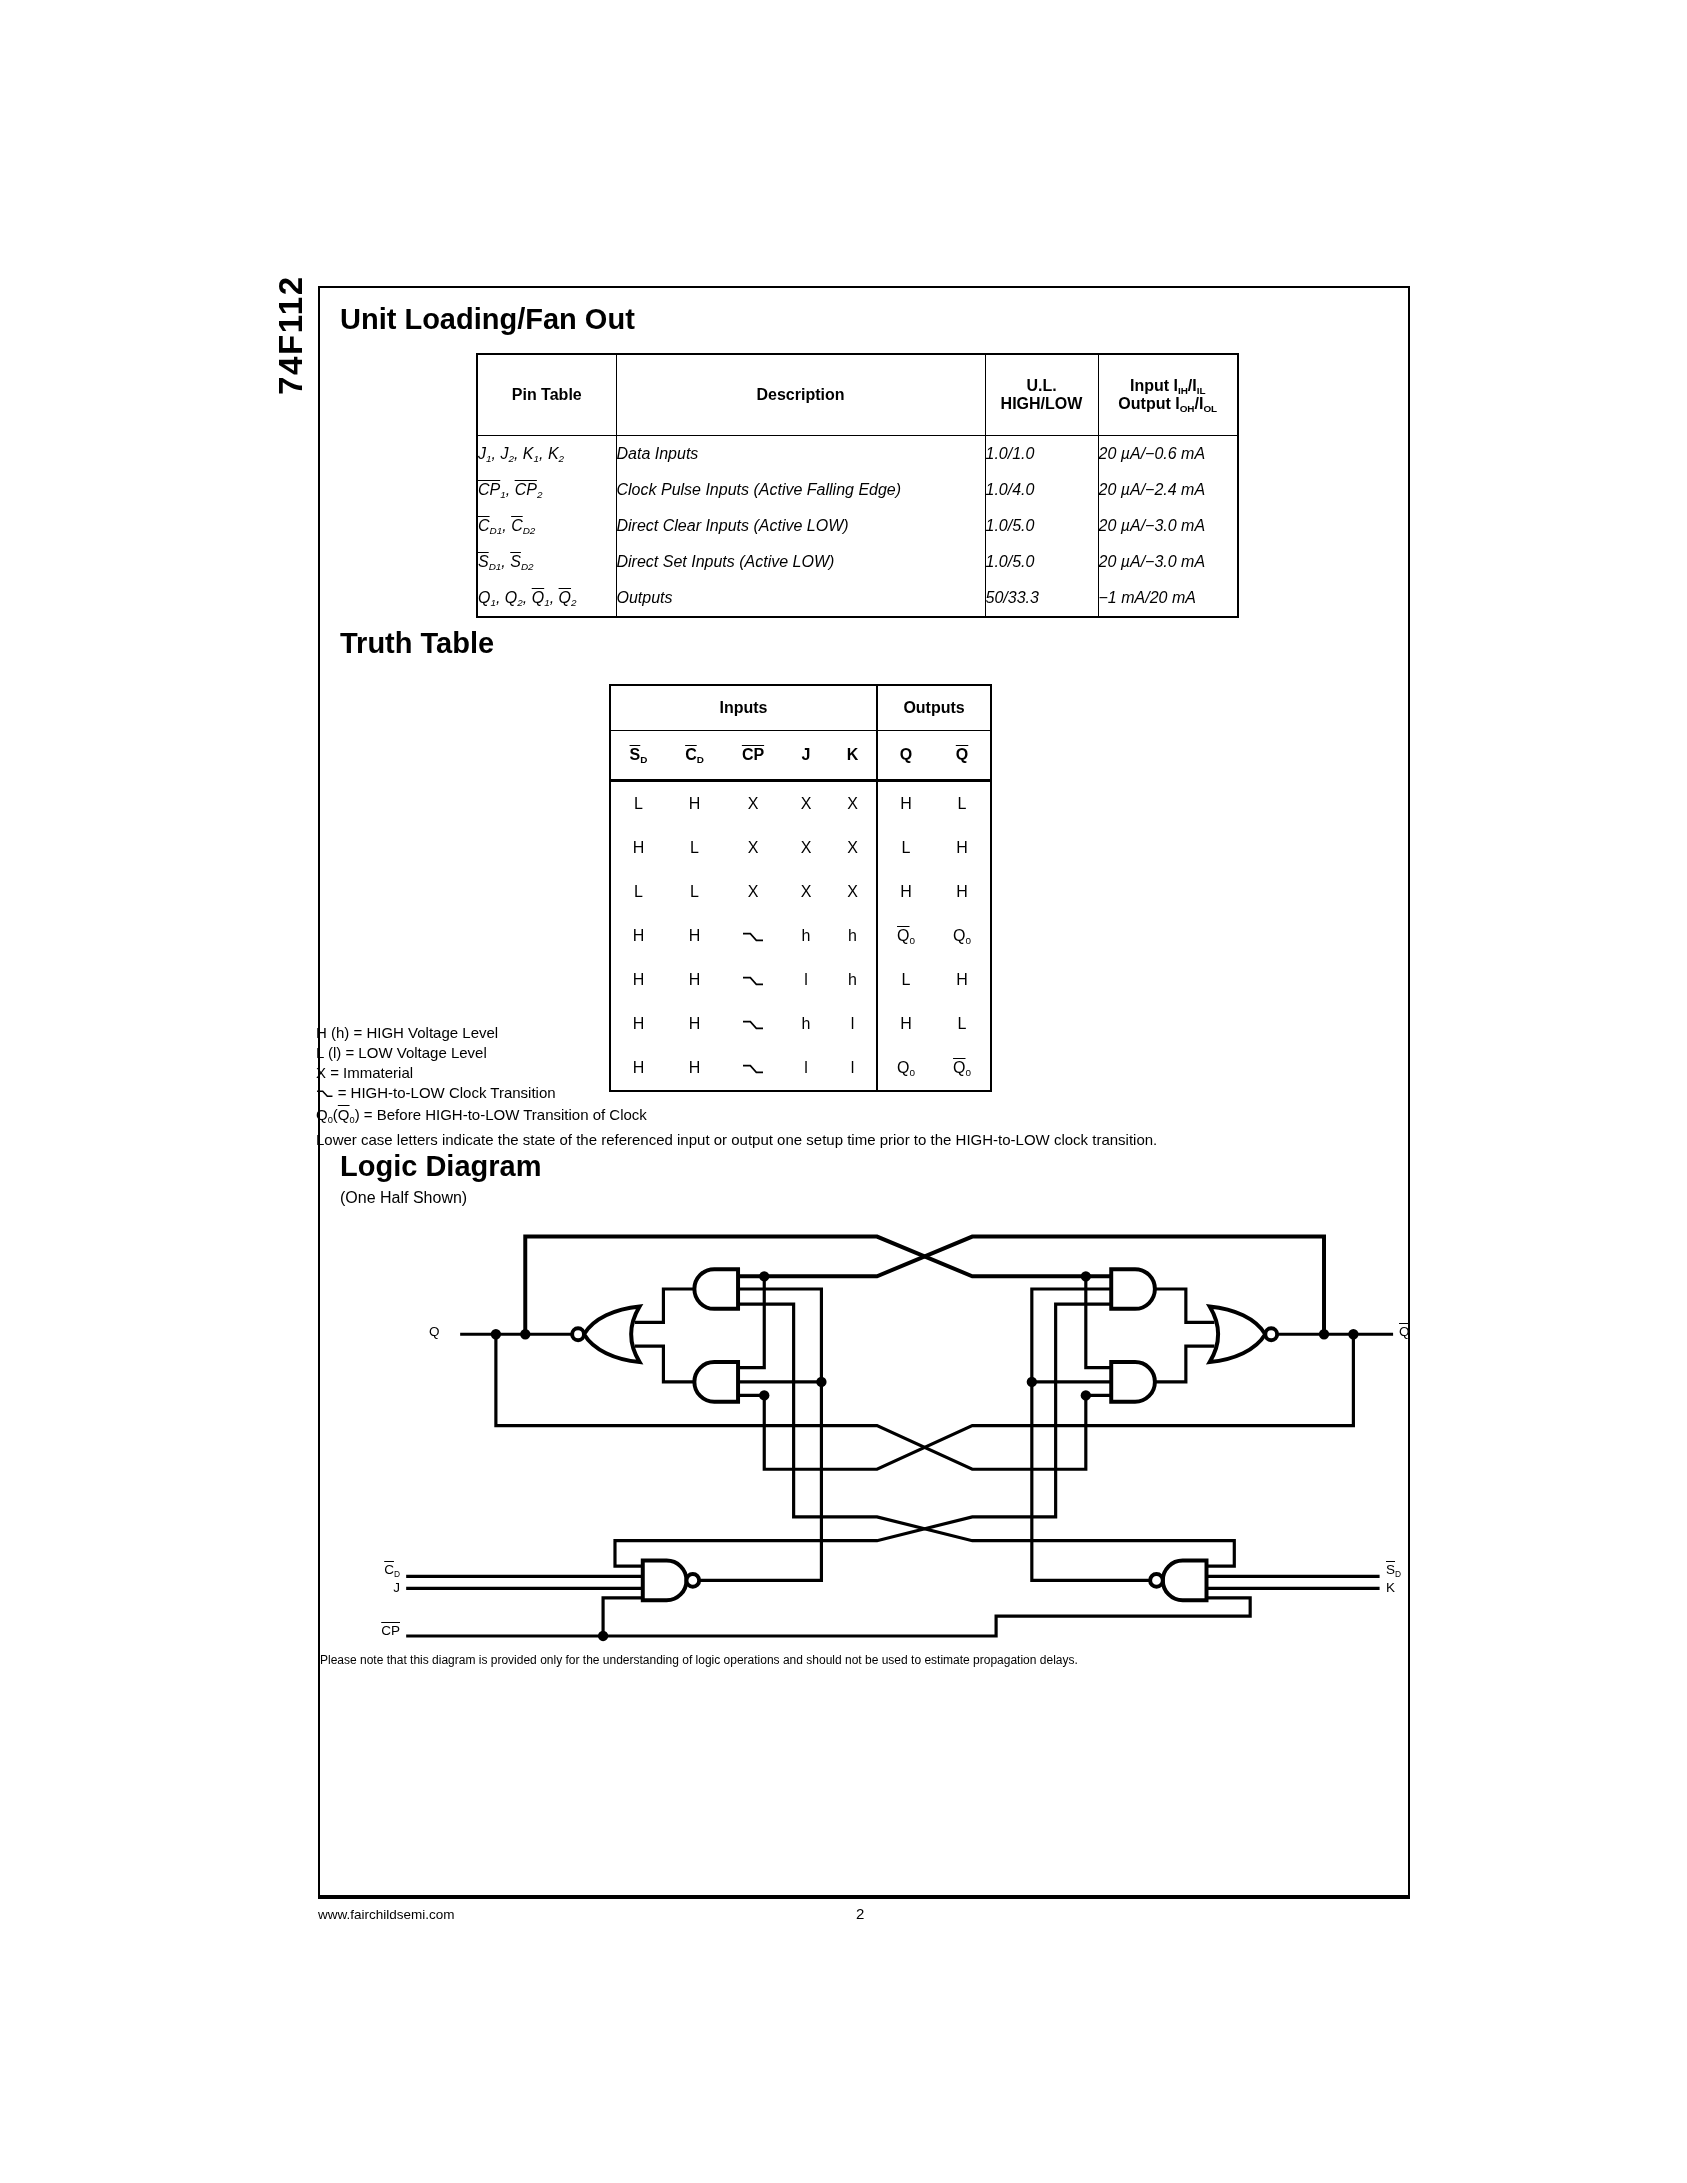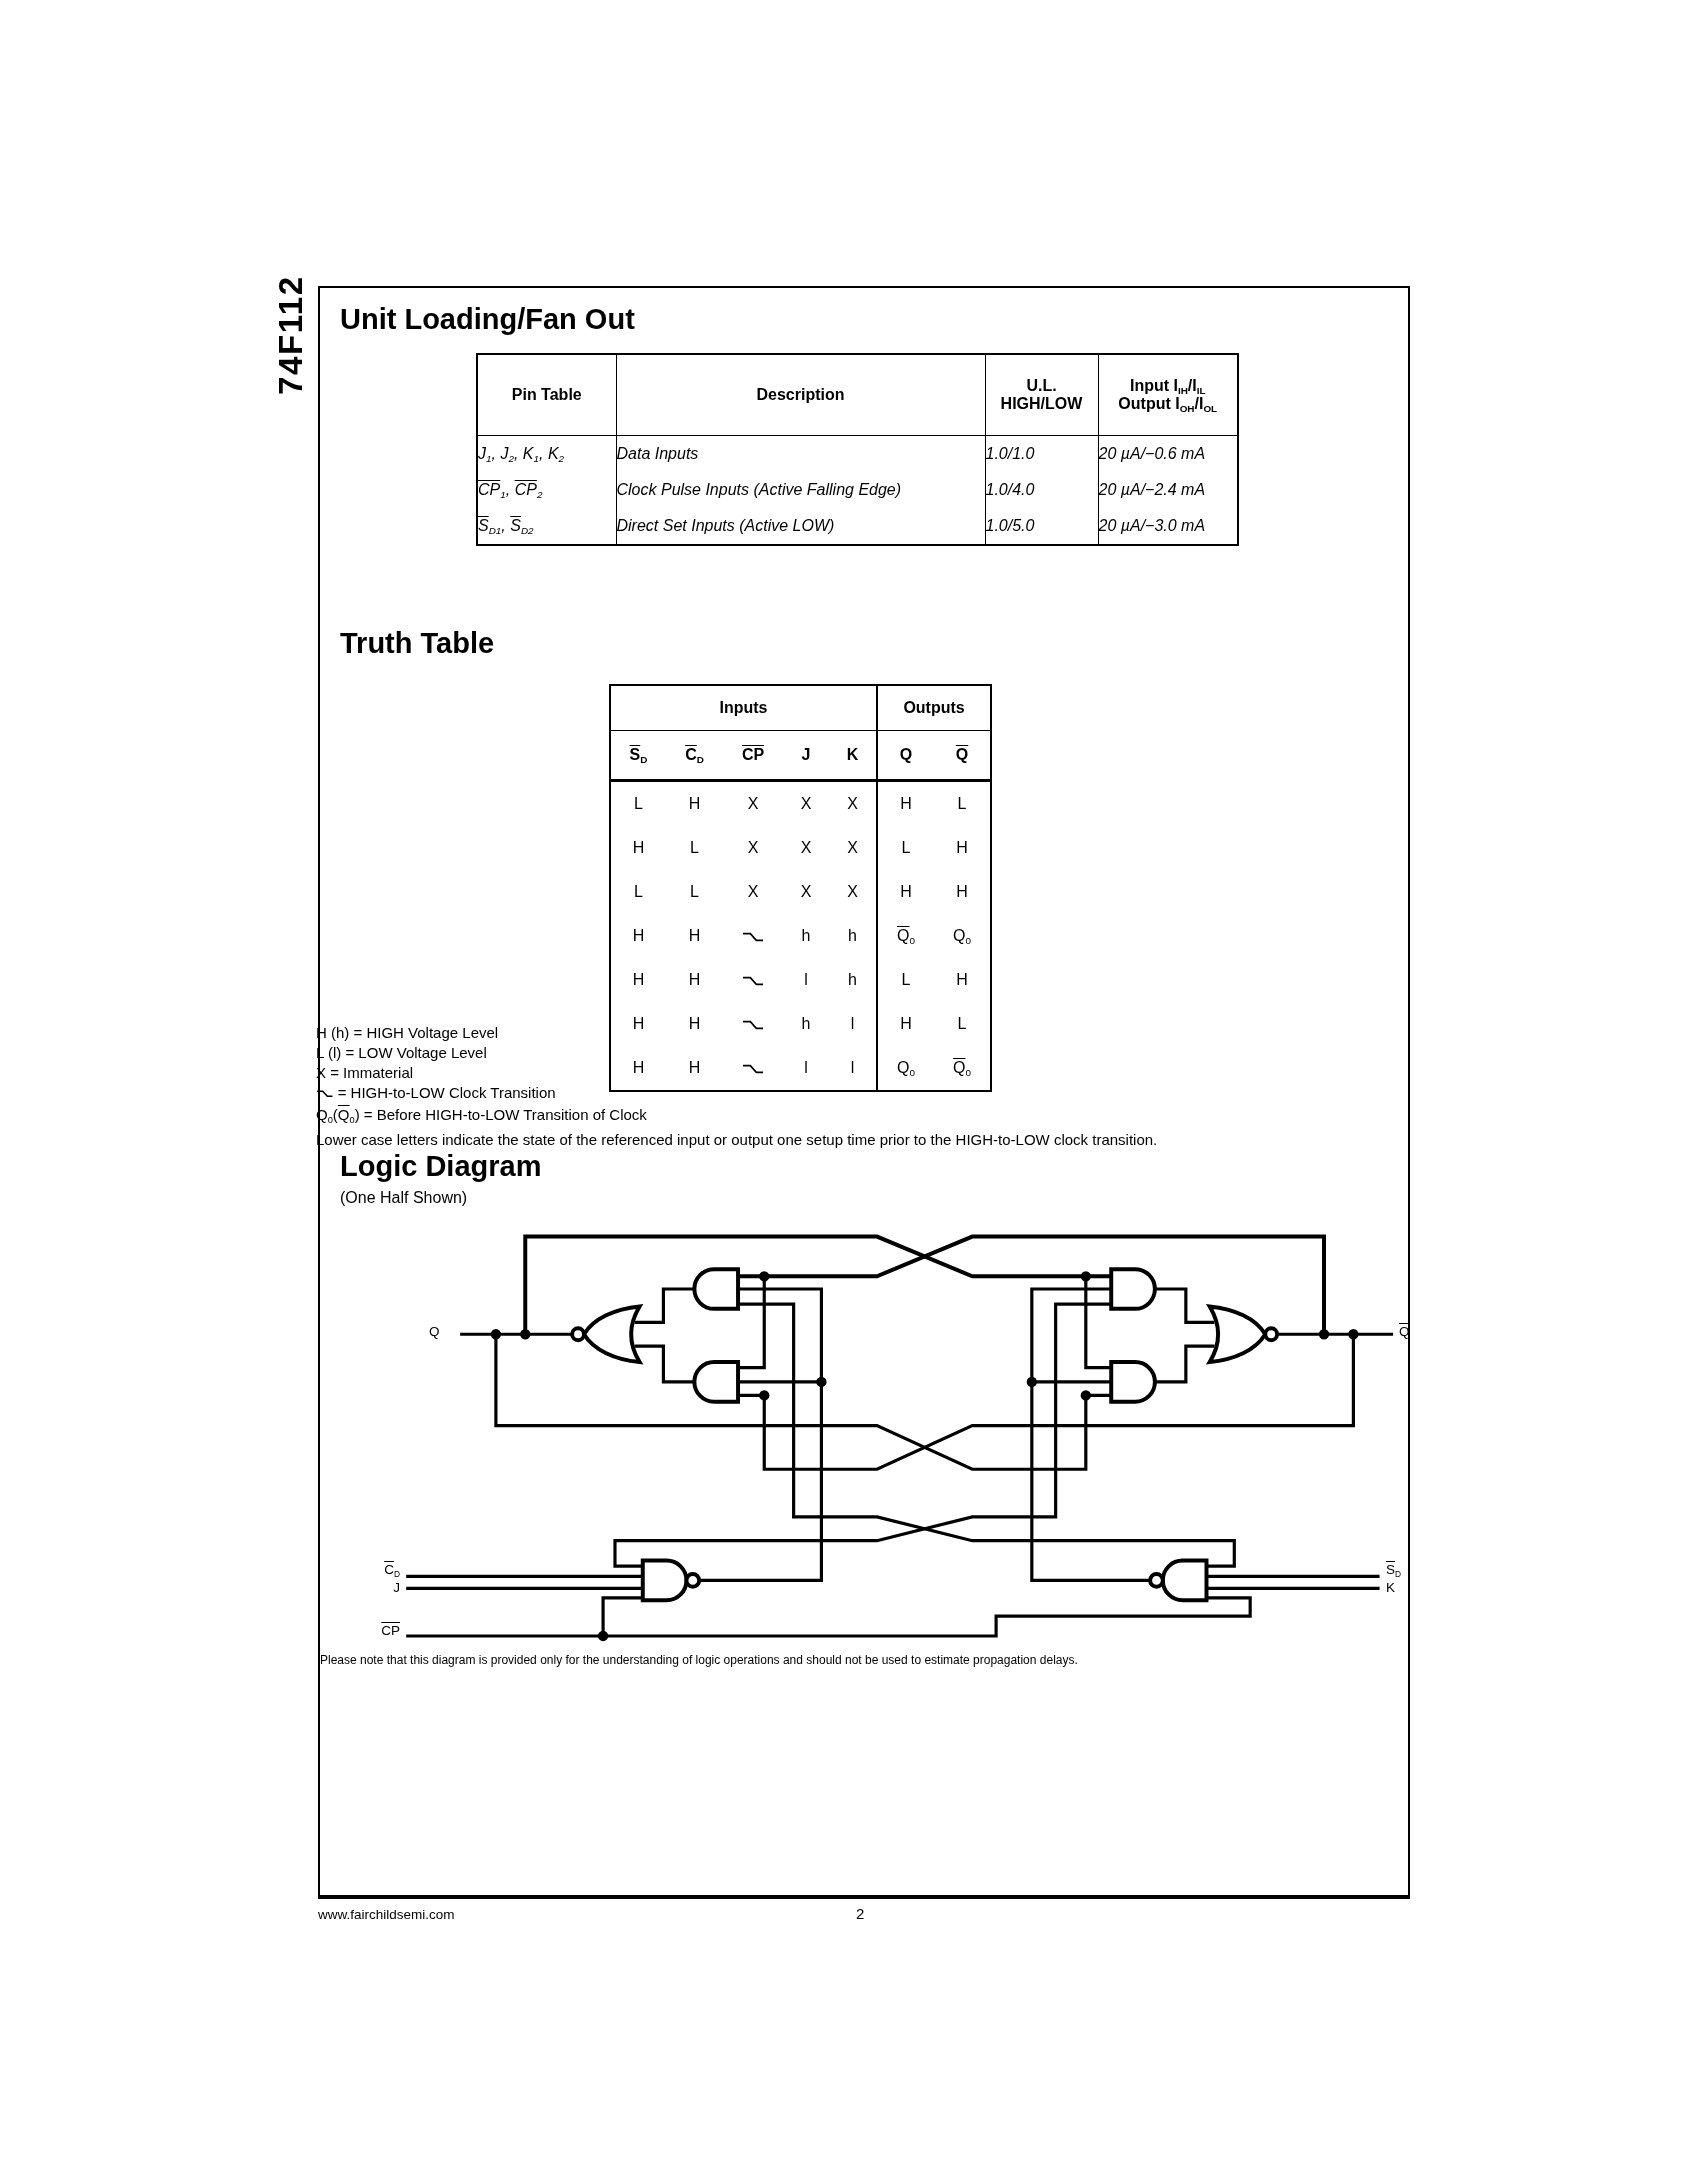--- a/index.html
+++ b/index.html
@@ -83,24 +83,36 @@
         <td class="cell-center">1.0/1.0</td>
         <td class="cell-center">20 µA/−0.6 mA</td>
       </tr>
       <tr>
         <td class="cell-left"><span class="ov">CP</span><sub>1</sub>, <span class="ov">CP</span><sub>2</sub></td>
         <td class="cell-desc">Clock Pulse Inputs (Active Falling Edge)</td>
         <td class="cell-center">1.0/4.0</td>
         <td class="cell-center">20 µA/−2.4 mA</td>
       </tr>
       <tr>
+        <td class="cell-left"><span class="ov">C</span><sub>D1</sub>, <span class="ov">C</span><sub>D2</sub></td>
+        <td class="cell-desc">Direct Clear Inputs (Active LOW)</td>
+        <td class="cell-center">1.0/5.0</td>
+        <td class="cell-center">20 µA/−3.0 mA</td>
+      </tr>
+      <tr>
         <td class="cell-left"><span class="ov">S</span><sub>D1</sub>, <span class="ov">S</span><sub>D2</sub></td>
         <td class="cell-desc">Direct Set Inputs (Active LOW)</td>
         <td class="cell-center">1.0/5.0</td>
         <td class="cell-center">20 µA/−3.0 mA</td>
+      </tr>
+      <tr>
+        <td class="cell-left">Q<sub>1</sub>, Q<sub>2</sub>, <span class="ov">Q</span><sub>1</sub>, <span class="ov">Q</span><sub>2</sub></td>
+        <td class="cell-desc">Outputs</td>
+        <td class="cell-center">50/33.3</td>
+        <td class="cell-center">−1 mA/20 mA</td>
       </tr>
     </tbody>
   </table>
 
   <div class="abs sec-title" style="left:340px;top:627px;">Truth Table</div>
 
   <table class="abs tt-table">
     <colgroup>
         <col style="width:56px">
         <col style="width:57px">

